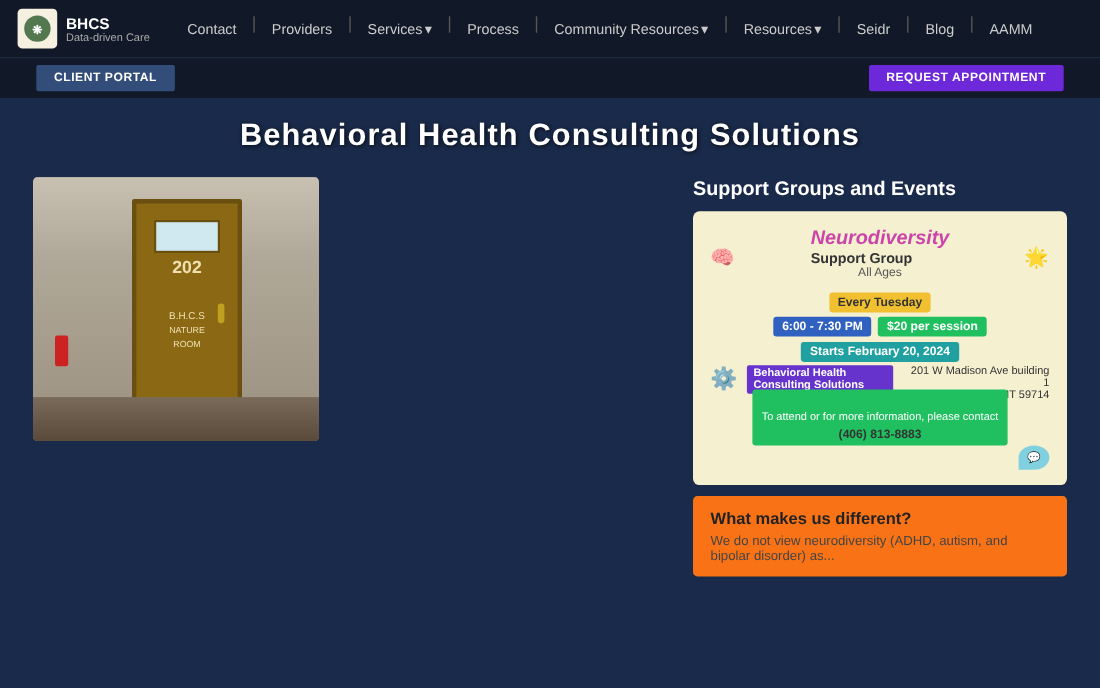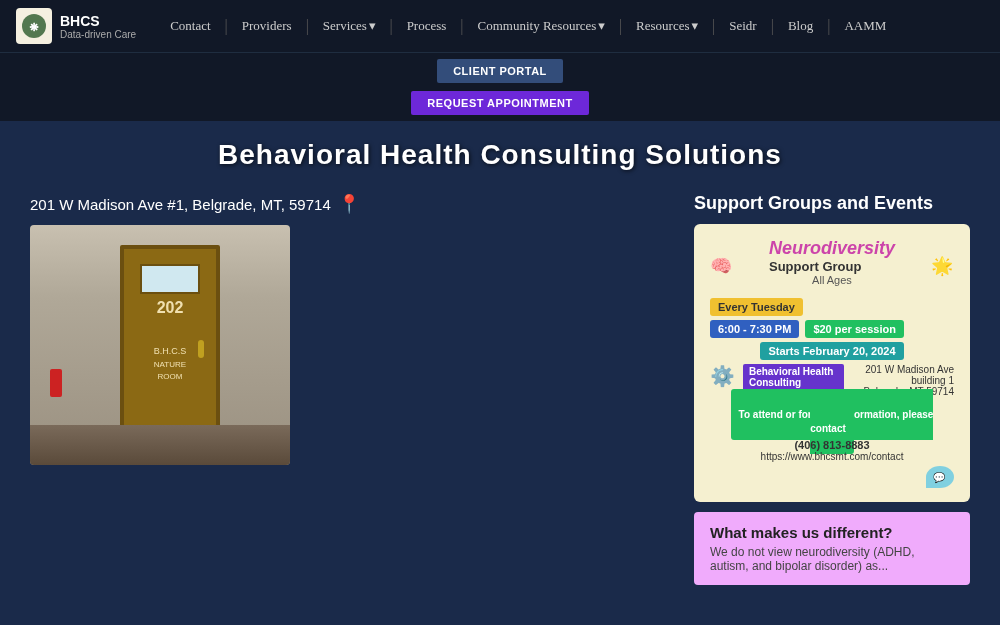--- a/index.html
+++ b/index.html
@@ -43,24 +43,23 @@
       font-size: 14px;
       font-weight: bold;
       color: #fff;
     }
     .logo-sub {
       font-size: 10px;
       color: #aaa;
     }
     .nav-links {
       display: flex;
-      align-items: center;
+      align-items: flex-start;
       gap: 4px;
       flex: 1;
-      font-family: Liberation Serif, serif;
     }
     .nav-link {
       color: #ccc;
       font-size: 13px;
       padding: 6px 10px;
       cursor: pointer;
       white-space: nowrap;
       text-decoration: none;
       display: flex;
       align-items: center;
@@ -68,26 +67,25 @@
     }
     .nav-divider {
       color: #555;
       font-size: 16px;
     }
 
     
     .btn-row {
       background: #111827;
       display: flex;
-      justify-content: flex-start;
+      justify-content: space-between;
       align-items: center;
       padding: 6px 33px;
       gap: 8px;
       border-top: 1px solid #1f2d40;
-      flex-direction: column;
     }
     .btn-client-portal {
       background: #334d7a;
       color: #fff;
       border: none;
       padding: 6px 16px;
       font-size: 11px;
       font-weight: bold;
       cursor: pointer;
       letter-spacing: 0.5px;
@@ -228,21 +226,21 @@
       position: absolute;
       bottom: 0;
       left: 0;
       right: 0;
       height: 40px;
       background: linear-gradient(to bottom, #7a6a5a, #5a4a3a);
     }
 
     
     .right-col {
-      width: 276px;
+      width: 340px;
       flex-shrink: 0;
     }
     .support-section-title {
       font-size: 18px;
       font-weight: bold;
       color: #fff;
       margin-bottom: 10px;
     }
 
     
@@ -268,21 +266,21 @@
     }
     .flyer-all-ages {
       text-align: center;
       font-size: 11px;
       color: #555;
       margin-bottom: 8px;
     }
     .flyer-badge-row {
       display: flex;
       align-items: center;
-      justify-content: flex-start;
+      justify-content: center;
       gap: 6px;
       margin: 4px 0;
     }
     .flyer-badge {
       border-radius: 3px;
       padding: 3px 8px;
       font-size: 11px;
       font-weight: bold;
       text-align: center;
     }
@@ -350,21 +348,21 @@
       background: #80d0e0;
       border-radius: 50% 50% 50% 0;
       display: flex;
       align-items: center;
       justify-content: center;
       font-size: 10px;
     }
 
     
     .different-section {
-      background: #f0abfc;
+      background: #f97316;
       border-radius: 4px;
       padding: 12px 16px;
       margin-top: 10px;
       color: #222;
     }
     .different-title {
       font-size: 15px;
       font-weight: bold;
       color: #222;
       margin-bottom: 4px;
@@ -425,24 +423,20 @@
   <button class="btn-request-appt">REQUEST APPOINTMENT</button>
 </div>
 
 <div class="hero-section">
   <h1 class="hero-title">Behavioral Health Consulting Solutions</h1>
 </div>
 
 <div class="main-content">
 
   <div class="left-col">
-    <div class="address-row">
-      <span>201 W Madison Ave #1, Belgrade, MT, 59714</span>
-      <span class="location-icon">📍</span>
-    </div>
     <div class="building-photo">
       <div class="door-bg">
         <div class="door-frame">
           <div class="door-window"></div>
           <div class="door-number">202</div>
           <div class="door-sign">B.H.C.S<br><small style="font-size:8px">NATURE ROOM</small></div>
           <div class="door-handle"></div>
         </div>
         <div class="fire-ext"></div>
         <div class="hallway-floor"></div>
@@ -479,25 +473,24 @@
         <span class="gear-emoji">⚙️</span>
         <div style="flex:1;">
           <span class="flyer-bhcs-badge">Behavioral Health
 Consulting Solutions</span>
         </div>
         <div class="flyer-address" style="white-space:pre-line;">201 W Madison Ave building 1
 Belgrade, MT 59714</div>
       </div>
 
       <div style="text-align:center; margin: 4px 0;">
-        <span class="flyer-badge badge-green" style="font-size:10px; font-weight:bold; padding:20px 8px;">To attend or for more information,
+        <span class="flyer-badge badge-green" style="font-size:10px; font-weight:normal; padding:20px 8px;">To attend or for more information,
 please contact</span>
       </div>
       <div class="flyer-phone">(406) 813-8883</div>
-      <div class="flyer-url">https://www.bhcsmt.com/contact</div>
       <div class="flyer-chat-bubble">
         <div class="chat-dot">💬</div>
       </div>
     </div>
 
     <div class="different-section">
       <div class="different-title">What makes us different?</div>
       <div class="different-text">We do not view neurodiversity (ADHD, autism, and bipolar disorder) as...</div>
     </div>
   </div>

